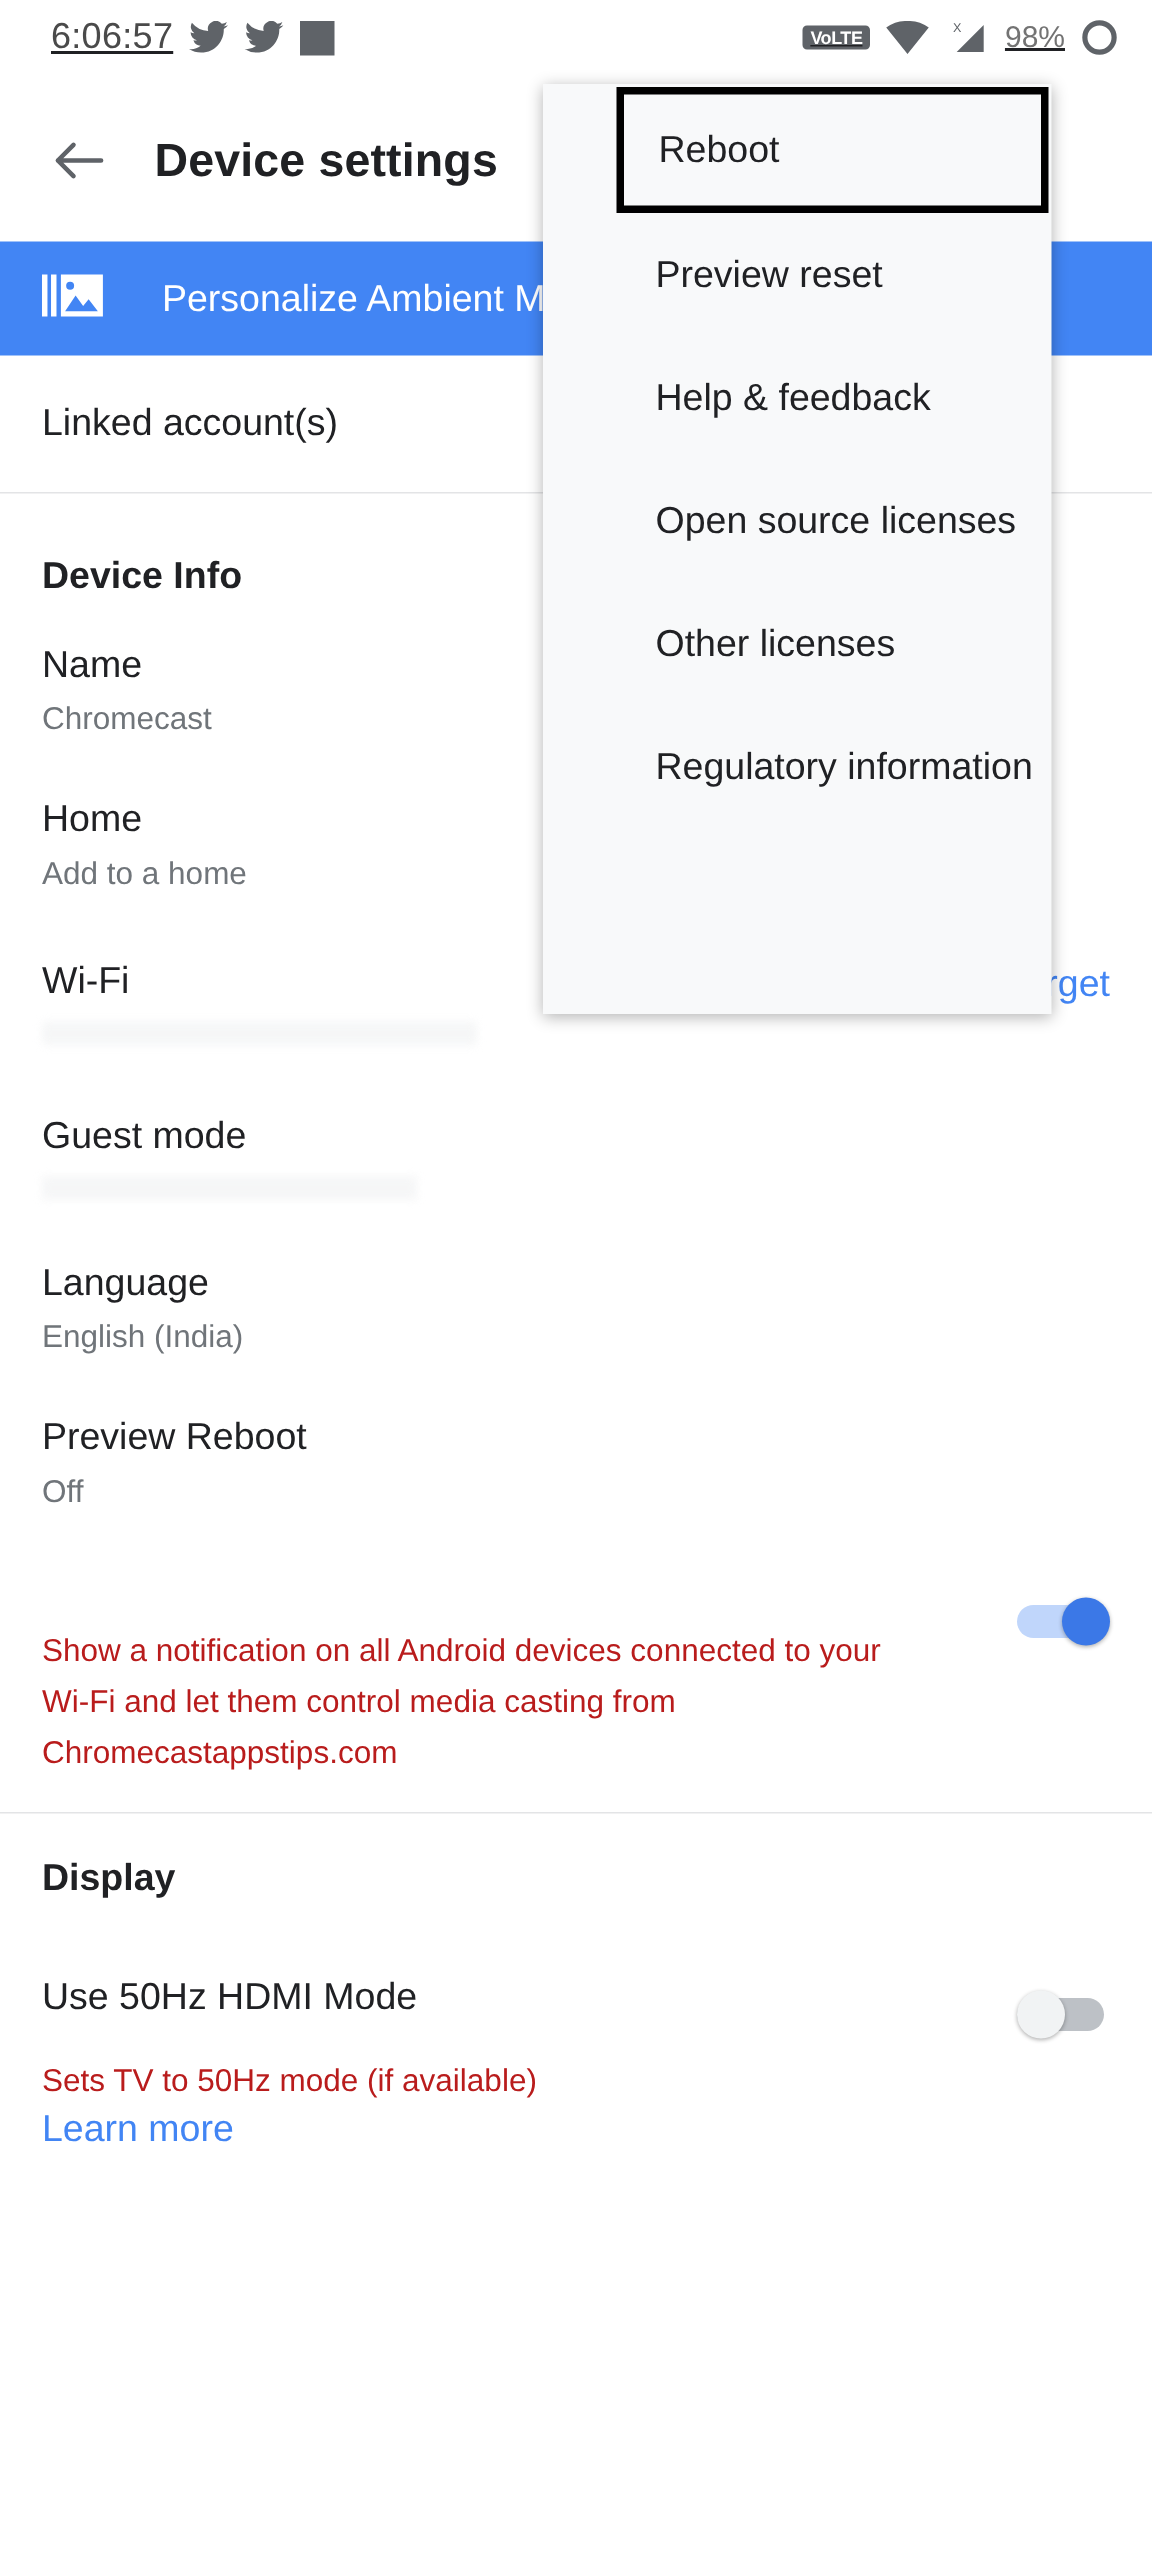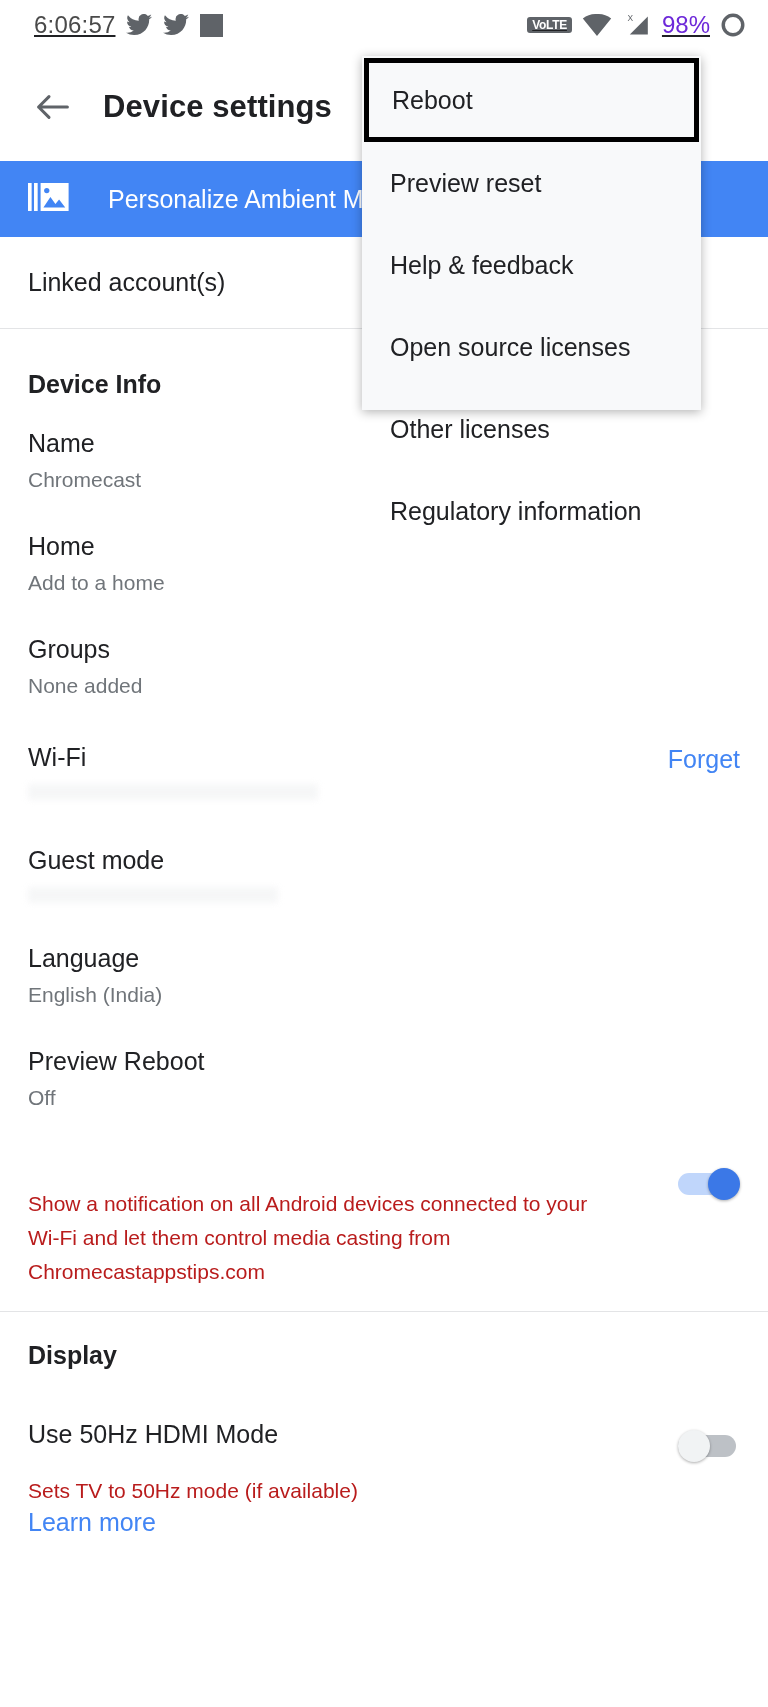--- a/index.html
+++ b/index.html
@@ -24,21 +24,21 @@
   .sb-right{ display:flex; align-items:center; gap:10px; }
   .sb-time{ font-size:24px; color:#4a4a4a; letter-spacing:0.2px; }
   .sb-ico{ display:inline-flex; align-items:center; justify-content:center; }
   .sq-ico{ width:23px; height:23px; background:#5f6368; display:inline-block; }
   .volte{
     border:2px solid #5f6368; color:#5f6368; background:#5f6368;
     border-radius:3px; padding:1px 3px; font-size:12px; font-weight:bold;
     line-height:1; display:inline-flex; align-items:center; height:16px;
   }
   .volte span{ color:#ffffff; font-size:12px; letter-spacing:-0.3px; }
-  .sb-pct{ font-size:24px; color:#6d28d9; }
+  .sb-pct{ font-size:20px; color:#737373; }
 
   
   .appbar{
     position:absolute; left:0; top:50px; width:768px; height:113px;
     background:#ffffff; display:flex; align-items:center;
   }
   .back-btn{ width:62px; margin-left:22px; display:flex; align-items:center; justify-content:center; }
   .appbar-title{
     font-size:31px; font-weight:bold; color:#202124; margin-left:19px;
     white-space:nowrap; letter-spacing:0.1px;
@@ -92,24 +92,25 @@
   .switch.on .knob{ right:0; background:#3b78e7; }
   .switch.off .track{ background:#bdc1c6; }
   .switch.off .knob{ left:0; background:#f1f3f4; }
 
   .r-display-head{ height:86px; display:flex; align-items:center; }
   .r-hdmi{ display:flex; align-items:flex-start; justify-content:space-between; padding-top:24px; }
   .learn{ color:#4285f4; font-size:25px; padding-top:26px; }
 
   
   .menu{
-    position:absolute; left:362px; top:56px; width:339px; height:354px;
+    position:absolute; left:362px; top:56px; width:339px; height:620px;
     background:#f8f9fa;
     box-shadow:0 2px 10px rgba(0,0,0,.30);
     z-index:50;
+    padding-left:47px;
   }
   .menu-item{
     height:82px; display:flex; align-items:center; padding-left:28px;
     font-size:25px; color:#202124; white-space:nowrap;
   }
   .menu-item.first{ height:84px; }
   .menu-item.focused{
     border:5px solid #000000;
     margin:2px 2px 0 2px; height:84px; padding-left:23px;
     background:#f8f9fa;
@@ -194,24 +195,20 @@
   <div class="row r-pair">
     <span class="row-title">Name</span>
     <span class="row-sub">Chromecast</span>
   </div>
 
   <div class="row r-pair">
     <span class="row-title">Home</span>
     <span class="row-sub">Add to a home</span>
   </div>
 
-  <div class="row r-pair">
-    <span class="row-title">Groups</span>
-    <span class="row-sub">None added</span>
-  </div>
 
   <div class="row r-wifi">
     <div style="flex:1;">
       <div class="row-title">Wi-Fi</div>
       <div class="blurbar" style="width:290px;"></div>
     </div>
     <span class="link">Forget</span>
   </div>
 
   <div class="row r-guest">

